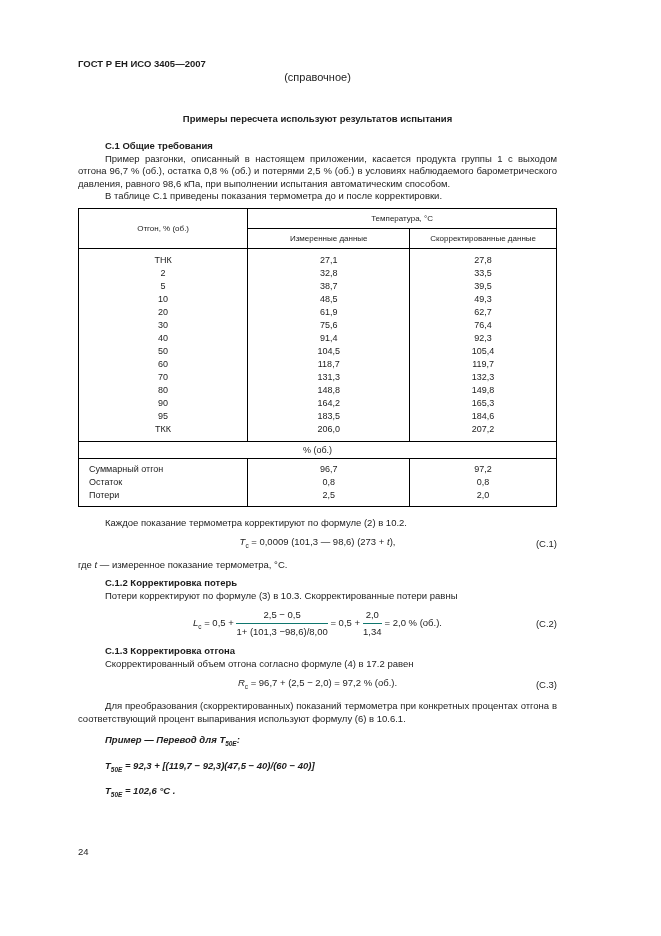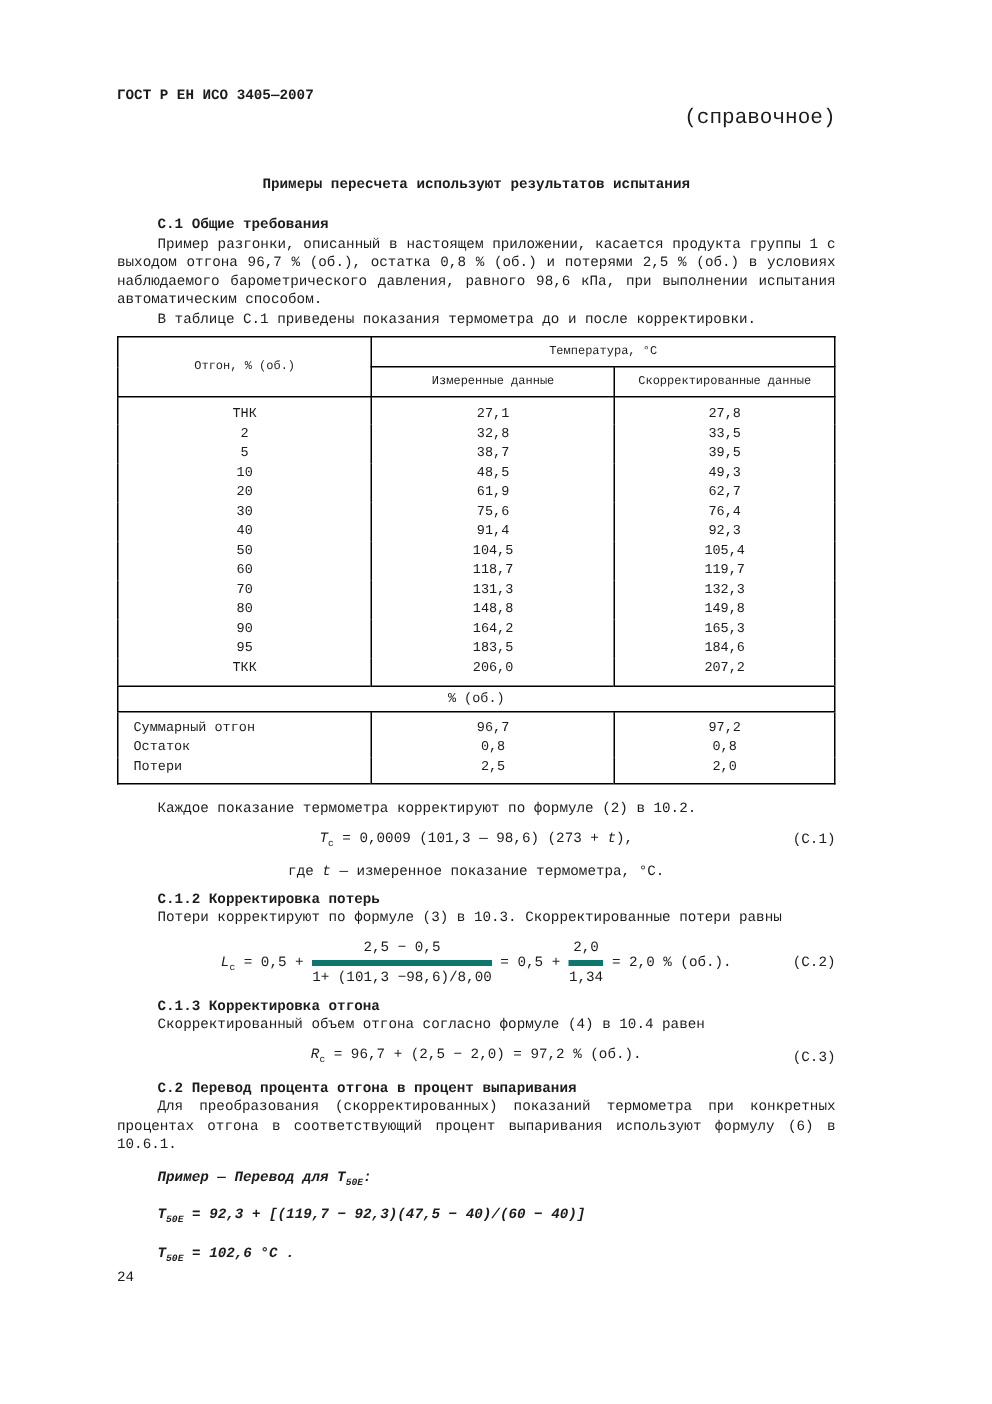--- a/index.html
+++ b/index.html
@@ -4,26 +4,25 @@
 <style>
   * { box-sizing: border-box; margin: 0; padding: 0; }
   html, body { background: #ffffff; }
   body { font-family: "Liberation Sans", sans-serif; color: #1c1c1c; }
   .page {
     position: relative;
     width: 632px; height: 936px;
     background: #ffffff;
     padding: 58px 75px 0 78px;
     overflow: hidden;
-    font-family: Liberation Mono, monospace;
   }
   .doc-header { font-weight: bold; font-size: 9.5px; }
   .center { text-align: center; }
   .appendix-title { margin-top: 22px; font-size: 9.5px; }
-  .appendix-sub { margin-top: 2px; font-size: 14px; text-align: right; }
+  .appendix-sub { margin-top: 2px; font-size: 11px; }
   .main-title { margin-top: 30px; font-weight: bold; font-size: 9.5px; }
   .heading { font-weight: bold; font-size: 9.5px; margin-top: 6px; text-indent: 27px; line-height: 12.5px; }
   .heading.first { margin-top: 16px; }
   p.body { font-size: 9.5px; line-height: 12.5px; text-indent: 27px; text-align: justify; }
   p.body.nojust { text-align: left; }
   .table-caption { margin-top: 18px; font-size: 8.5px; }
   table.data-table { width: 100%; border-collapse: collapse; margin-top: 5px; font-size: 9px; border: 1px solid #000; }
   .data-table thead th { border: 1px solid #000; font-weight: normal; font-size: 8px; padding: 5px 3px; text-align: center; vertical-align: middle; }
   tbody.rows td { text-align: center; line-height: 13px; }
   tbody.rows td:nth-child(2), tbody.rows td:nth-child(3),
@@ -32,24 +31,24 @@
   tbody.rows tr:last-child td { padding-bottom: 5px; }
   td.unit-cell { border-top: 1px solid #000; border-bottom: 1px solid #000; text-align: center; padding: 3px 0; }
   tbody.summary td { line-height: 13px; text-align: center; margin-top: 24px; }
   tbody.summary td:first-child { text-align: left; padding-left: 10px; }
   tbody.summary tr:first-child td { padding-top: 4px; }
   tbody.summary tr:last-child td { padding-bottom: 4px; }
   .after-table { margin-top: 10px; }
   .formula { position: relative; text-align: center; font-size: 9.5px; margin: 6px 0; line-height: 14px; }
   .formula .f-label { position: absolute; right: 0; top: 50%; transform: translateY(-50%); font-style: normal; }
   .frac { display: inline-block; vertical-align: middle; text-align: center; }
-  .frac .num { display: block; border-bottom: 4px solid #0f766e; padding: 0 3px 1px; }
+  .frac .num { display: block; border-bottom: 1px solid #0f766e; padding: 0 3px 1px; }
   .frac .den { display: block; padding-top: 1px; }
   sub { font-size: 0.68em; }
-  .where-line { font-size: 9.5px; line-height: 12.5px; text-align: center; }
+  .where-line { font-size: 9.5px; line-height: 12.5px; }
   .example-line { font-weight: bold; font-style: italic; font-size: 9.5px; text-indent: 27px; margin-top: 9px; line-height: 12.5px; }
   .page-number { position: absolute; left: 78px; top: 846px; font-size: 9.5px; }
 </style>
 </head>
 <body>
 
 <div class="page">
 
   <div class="doc-header">ГОСТ Р ЕН ИСО 3405—2007</div>
 
@@ -185,28 +184,27 @@
 
   <p class="heading">С.1.2  Корректировка потерь</p>
   <p class="body nojust">Потери корректируют по формуле (3) в 10.3. Скорректированные потери равны</p>
 
   <div class="formula">
     <span class="f-body"><i>L</i><sub>с</sub><span> = 0,5 + </span><span class="frac"><span class="num">2,5 − 0,5</span><span class="den">1+ (101,3 −98,6)/8,00</span></span><span> = 0,5 + </span><span class="frac"><span class="num">2,0</span><span class="den">1,34</span></span><span> = 2,0 % (об.).</span></span>
     <span class="f-label">(С.2)</span>
   </div>
 
   <p class="heading">С.1.3  Корректировка отгона</p>
-  <p class="body nojust">Скорректированный объем отгона согласно формуле (4) в 10.4 равен</p>
+  <p class="body nojust">Скорректированный объем отгона согласно формуле (4) в 17.2 равен</p>
 
   <div class="formula">
     <span class="f-body"><i>R</i><sub>с</sub><span> = 96,7 + (2,5 − 2,0) = 97,2 % (об.).</span></span>
     <span class="f-label">(С.3)</span>
   </div>
 
-  <p class="heading">С.2  Перевод процента отгона в процент выпаривания</p>
   <p class="body">Для преобразования (скорректированных) показаний термометра при конкретных процентах отгона в соответствующий процент выпаривания используют формулу (6) в 10.6.1.</p>
 
   <p class="example-line"><span>Пример — Перевод для </span><span>Т</span><sub>50Е</sub><span>:</span></p>
   <p class="example-line"><span>Т</span><sub>50Е</sub><span> = 92,3 + [(119,7 − 92,3)(47,5 − 40)/(60 − 40)]</span></p>
   <p class="example-line"><span>Т</span><sub>50Е</sub><span> = 102,6 °С .</span></p>
 
   <div class="page-number">24</div>
 
 </div>
 

